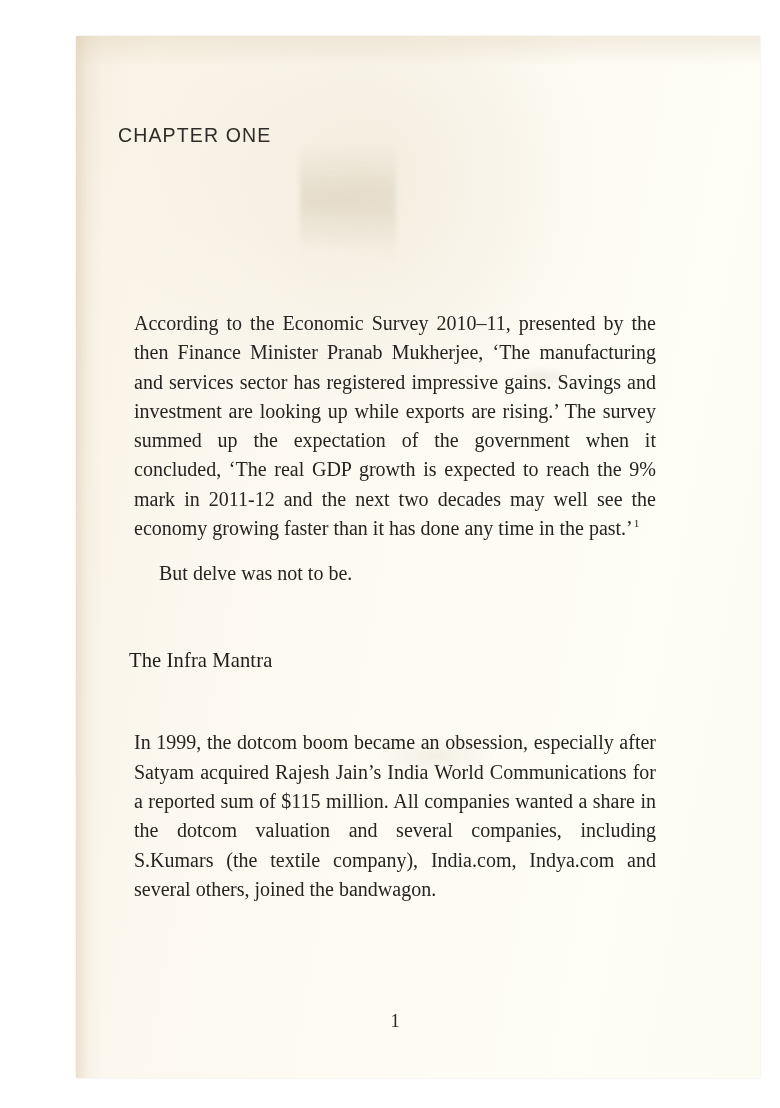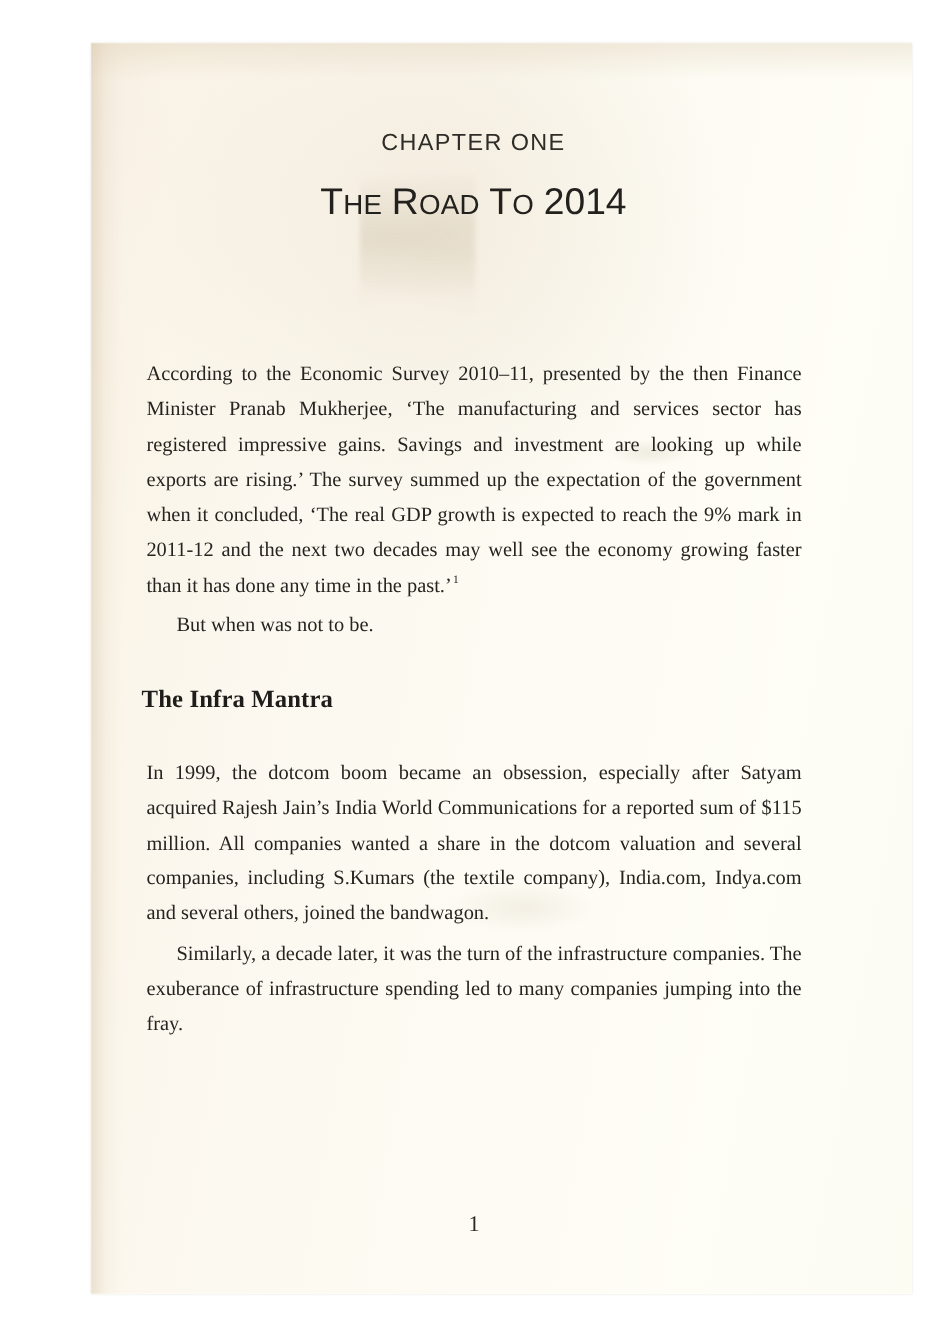--- a/index.html
+++ b/index.html
@@ -74,23 +74,23 @@
     left: 42px;
     top: 0;
     width: 554px;
     height: 1042px;
   }
 
   
   #chapter-head {
     position: absolute;
     left: 0;
-    top: 0;
-    width: 554px;
-    text-align: center;
+    top: 16px;
+    width: 554px;
+    text-align: left;
   }
   #chapter-eyebrow {
     font-family: "Liberation Sans", sans-serif;
     font-size: 19.5px;
     letter-spacing: 1.15px;
     color: #2e2c27;
     line-height: 1;
     padding-top: 74px;
     padding-right: 1px;
   }
@@ -117,40 +117,40 @@
 
   
   #body-text {
     position: absolute;
     left: 0;
     top: 257px;
     width: 554px;
     color: #262421;
   }
   .para {
-    font-size: 17px;
+    font-size: 20px;
     line-height: 29.3px;
     text-align: justify;
     text-justify: inter-word;
-    margin: 4px;
+    margin: 16px;
     hyphens: none;
   }
   .para.indent {
     text-indent: 25px;
   }
   .para.noindent {
     text-indent: 0;
   }
   .para + .para { margin-top: 0; }
 
   .subhead {
     font-size: 20.6px;
-    font-weight: bold;
+    font-weight: normal;
     line-height: 1.1;
-    margin: 0;
+    margin: 11px;
     color: #1f1d1a;
     letter-spacing: 0.1px;
   }
   #gap-after-para2 { height: 33px; }
   #gap-after-subhead { height: 30px; }
 
   sup.fn {
     font-size: 0.56em;
     vertical-align: super;
     line-height: 0;
@@ -176,41 +176,37 @@
   <div class="paper-mark" id="paper-edge-shade"></div>
   <div class="paper-mark" id="paper-top-shade"></div>
   <div class="paper-mark" id="paper-crease"></div>
   <div class="paper-mark" id="paper-speck-a"></div>
   <div class="paper-mark" id="paper-speck-b"></div>
 
   <div id="text-column">
 
     <div id="chapter-head">
       <div id="chapter-eyebrow">CHAPTER ONE</div>
-      <div id="chapter-title">
-        <span class="cap">T</span><span class="sc">HE</span><span class="word-gap"></span><span class="cap">R</span><span class="sc">OAD</span><span class="word-gap"></span><span class="cap">T</span><span class="sc">O</span><span class="word-gap"></span><span class="year">2014</span>
-      </div>
     </div>
 
     <div id="body-text">
 
       <p class="para noindent"><span>According to the Economic Survey 2010–11, presented by the then Finance Minister Pranab Mukherjee, ‘The manufacturing and services sector has registered impressive gains. Savings and investment are looking up while exports are rising.’ The survey summed up the expectation of the government when it concluded, ‘The real GDP growth is expected to reach the 9% mark in 2011-12 and the next two decades may well see the economy growing faster than it has done any time in the past.’</span><sup class="fn">1</sup></p>
 
-      <p class="para indent">But when was not to be.</p>
+      <p class="para indent">But delve was not to be.</p>
 
 
       <div id="gap-after-para2"></div>
 
       <h2 class="subhead">The Infra Mantra</h2>
 
       <div id="gap-after-subhead"></div>
 
       <p class="para noindent">In 1999, the dotcom boom became an obsession, especially after Satyam acquired Rajesh Jain’s India World Communications for a reported sum of $115 million. All companies wanted a share in the dotcom valuation and several companies, including S.Kumars (the textile company), India.com, Indya.com and several others, joined the bandwagon.</p>
 
-      <p class="para indent">Similarly, a decade later, it was the turn of the infrastructure companies. The exuberance of infrastructure spending led to many companies jumping into the fray.</p>
 
 
     </div>
 
     <div id="page-folio">1</div>
 
   </div>
 </div>
 
 </body></html>

